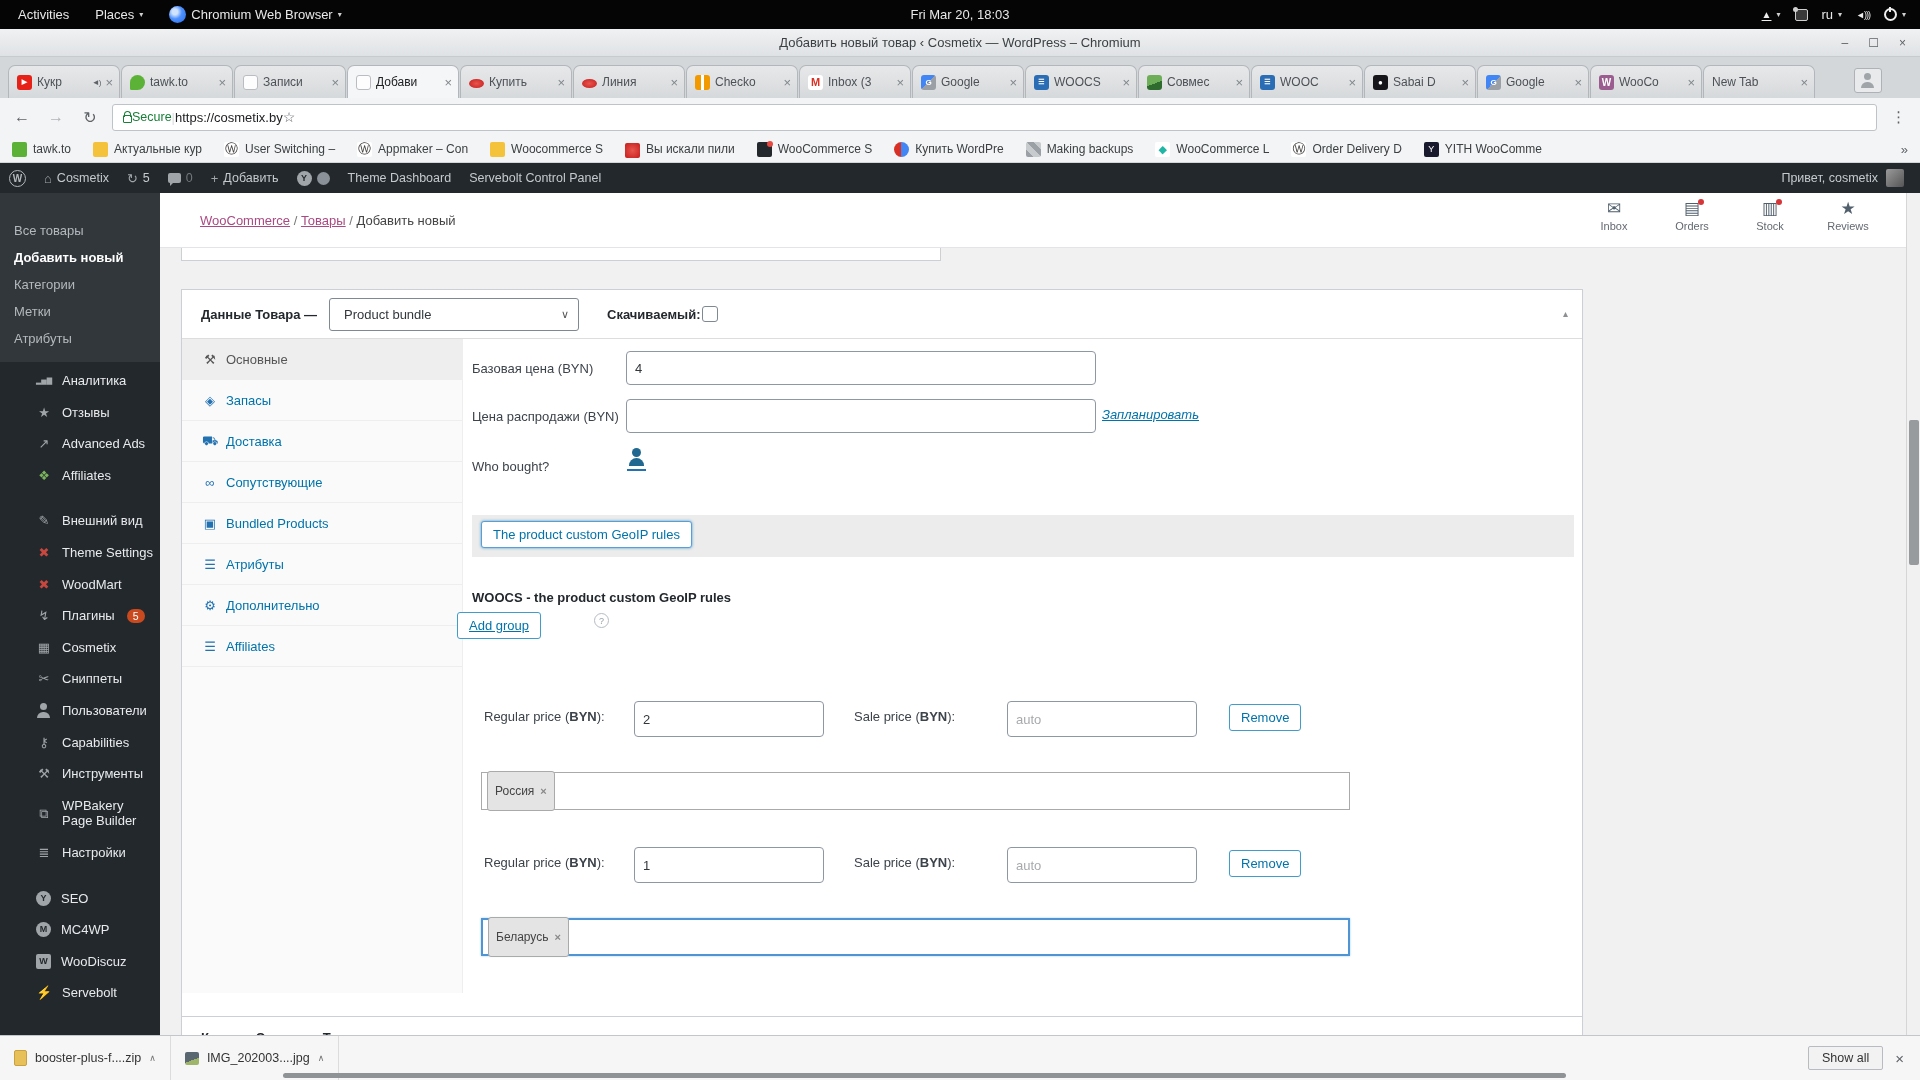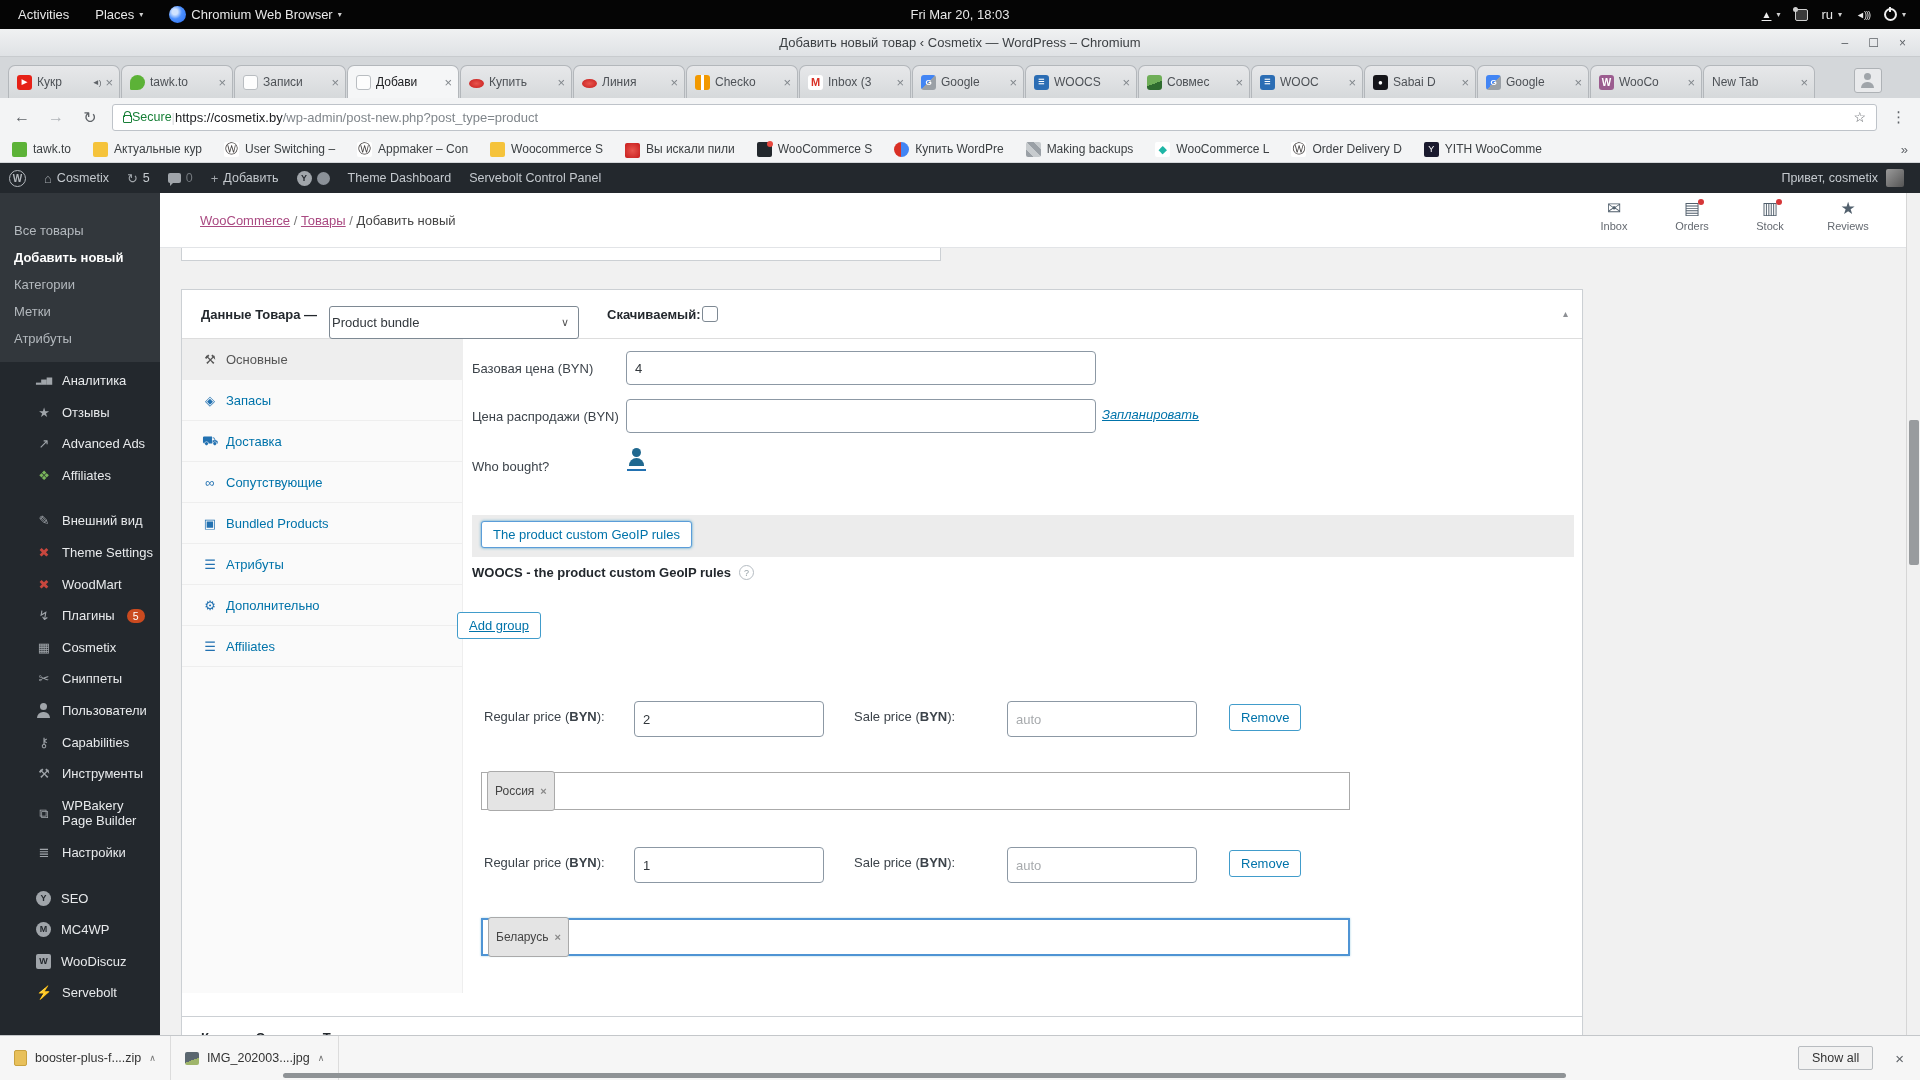--- a/index.html
+++ b/index.html
@@ -120,21 +120,21 @@
   .wc-ic-col { display:flex; flex-direction:column; align-items:center; gap:1px; width:48px; }
   .wc-glyph { font-size:17px; color:#52606d; position:relative; line-height:1.2; }
   .red-dot { position:absolute; width:6px; height:6px; background:#d63638; border-radius:50%; top:0; right:-4px; }
   .wc-lbl { font-size:11px; color:#646970; }
   .stub { position:absolute; left:21px; top:55px; width:760px; height:13px; background:#fff; border:1px solid #ccd0d4; border-top:none; }
 
   
   .panel { position:absolute; left:21px; top:96px; width:1402px; height:862px; background:#fff; border:1px solid #ccd0d4; box-shadow:0 1px 1px rgba(0,0,0,.04); }
   .panel-head { position:absolute; top:0; left:0; width:100%; height:49px; border-bottom:1px solid #ddd; }
   .panel-title { position:absolute; left:19px; top:17px; font-size:13px; font-weight:bold; color:#23282d; }
-  .type-select { position:absolute; left:147px; top:16px; width:250px; height:33px; border:1px solid #7e8993; border-radius:3px; background:#fff; font-size:13px; color:#32373c; display:flex; align-items:center; padding:0 26px 0 2px; }
+  .type-select { position:absolute; left:147px; top:8px; width:250px; height:33px; border:1px solid #7e8993; border-radius:3px; background:#fff; font-size:13px; color:#32373c; display:flex; align-items:center; padding:0 26px 0 14px; }
   .select-caret { position:absolute; right:9px; color:#555; font-size:11px; }
   .dl-label { position:absolute; left:425px; top:17px; font-size:13px; font-weight:bold; color:#23282d; }
   .checkbox { position:absolute; left:520px; top:16px; width:16px; height:16px; border:1px solid #7e8993; border-radius:3px; background:#fff; }
   .panel-toggle { position:absolute; right:14px; top:18px; color:#8c8f94; font-size:10px; }
 
   .side-tabs { position:absolute; left:0; top:49px; width:281px; height:654px; background:#fafafa; border-right:1px solid #eee; }
   .s-tab { height:41px; display:flex; align-items:center; gap:8px; padding-left:20px; border-bottom:1px solid #eee; font-size:13px; color:#0073aa; }
   .s-tab.active { background:#eee; color:#555; }
   .s-ic { width:16px; text-align:center; font-size:13px; color:#2271b1; }
   .s-tab.active .s-ic { color:#555; }
@@ -144,21 +144,21 @@
   .f-input::placeholder { color:#a7aaad; }
   .schedule-link { position:absolute; left:920px; top:117px; font-size:13px; font-style:italic; color:#0073aa; text-decoration:underline; }
   .who-icon { position:absolute; left:444px; top:158px; width:22px; height:24px; }
   .who-icon .p-head { position:absolute; width:9px; height:9px; border-radius:50%; background:#20688f; left:6px; top:0; }
   .who-icon .p-body { position:absolute; width:15px; height:8px; border-radius:8px 8px 0 0; background:#20688f; left:3px; top:10px; }
   .who-icon .p-under { position:absolute; width:19px; height:2px; background:#2271b1; left:1px; top:21px; }
 
   .gray-bar { position:absolute; left:290px; top:225px; width:1102px; height:42px; background:#ececec; }
   .btn { border:1px solid #419ccb; background:#fff; color:#0073aa; border-radius:3px; font-size:13px; font-family:"Liberation Sans",sans-serif; padding:5px 11px; }
   .geoip-btn { position:absolute; left:9px; top:6px; border-color:#5b9dd9; box-shadow:0 0 3px rgba(30,140,190,.8); }
-  .woocs-head { position:absolute; left:290px; top:275px; font-size:13px; font-weight:bold; color:#23282d; display:flex; align-items:center; gap:8px; }
+  .woocs-head { position:absolute; left:290px; top:300px; font-size:13px; font-weight:bold; color:#23282d; display:flex; align-items:center; gap:8px;flex-direction:column; }
   .help-ic { width:15px; height:15px; border:1px solid #b5bcc2; border-radius:50%; color:#95a0a6; font-size:9px; font-weight:normal; display:inline-flex; align-items:center; justify-content:center; }
   .addgroup-btn { position:absolute; left:275px; top:322px;text-decoration:underline; }
 
   .grp-label { position:absolute; font-size:13px; color:#3c434a; }
   .remove-btn { position:absolute; left:1047px; }
   .country-select { position:absolute; left:299px; width:869px; height:38px; border:1px solid #aaa; background:#fff; display:flex; align-items:center; padding:0 5px; }
   .country-select.focused { border:2px solid #4f94d4; box-shadow:0 0 2px rgba(30,140,190,.4); }
   .chip { background:#e4e4e4; border:1px solid #aaa; border-radius:3px; font-size:12px; color:#444; padding:12px 7px; display:inline-flex; align-items:center; gap:6px; }
   .chip-x { color:#888; font-weight:bold; font-size:11px; }
 
@@ -169,21 +169,21 @@
   .vscroll { position:absolute; right:0; top:193px; width:14px; height:842px; background:#f1f1f1; border-left:1px solid #d6d6d6; }
   .vthumb { position:absolute; left:2px; top:227px; width:10px; height:145px; background:#989b9e; border-radius:2px; }
   .hthumb { position:absolute; left:283px; top:1073px; width:1283px; height:5px; background:#8f9396; border-radius:3px; z-index:60; }
 
   
   .downloads { position:absolute; bottom:0; left:0; width:1920px; height:45px; background:#f6f6f6; border-top:1px solid #c4c7ca; display:flex; align-items:center; font-size:12.5px; color:#333; z-index:55; }
   .dl-item { display:flex; align-items:center; gap:8px; padding:0 14px; height:100%; border-right:1px solid #dcdcdc; }
   .file-zip { width:13px; height:16px; background:#e8c05a; border:1px solid #c9a23f; border-radius:2px; }
   .file-img { width:14px; height:13px; background:linear-gradient(160deg,#5b6770 60%,#9fb56a 60%); border-radius:2px; }
   .dl-chevron { color:#757575; font-size:9px; }
-  .dl-right { margin-left:auto; display:flex; align-items:center; gap:22px; padding-right:16px; }
+  .dl-right { margin-left:auto; display:flex; align-items:center; gap:12px; padding-right:16px; }
   .showall-btn { border:1px solid #b8bcc0; background:#f2f2f2; border-radius:2px; padding:4px 13px; font-size:12.5px; color:#333; font-family:"Liberation Sans",sans-serif; }
   .dl-close { color:#5f6368; font-size:15px; }
 </style>
 </head>
 <body>
 
 <div class="screen">
 
   <div class="gnome-bar">
     <div class="g-left">
@@ -318,21 +318,20 @@
 
   <div class="toolbar">
     <span class="nav-ic">←</span>
     <span class="nav-ic dim">→</span>
     <span class="nav-ic">↻</span>
     <div class="omnibox">
       <span class="lock-icon"></span>
       <span class="secure">Secure</span>
       <span class="omni-sep">|</span>
       <span class="url-host">https://cosmetix.by</span>
-      <span class="url-path">/wp-admin/post-new.php?post_type=product</span>
       <span class="star-icon">☆</span>
     </div>
     <span class="menu-dots">⋮</span>
   </div>
 
   <div class="bookmarks">
     <span class="bk">
         <span class="bk-ic fav-tawkto"></span>
         <span>tawk.to</span>
       </span>

